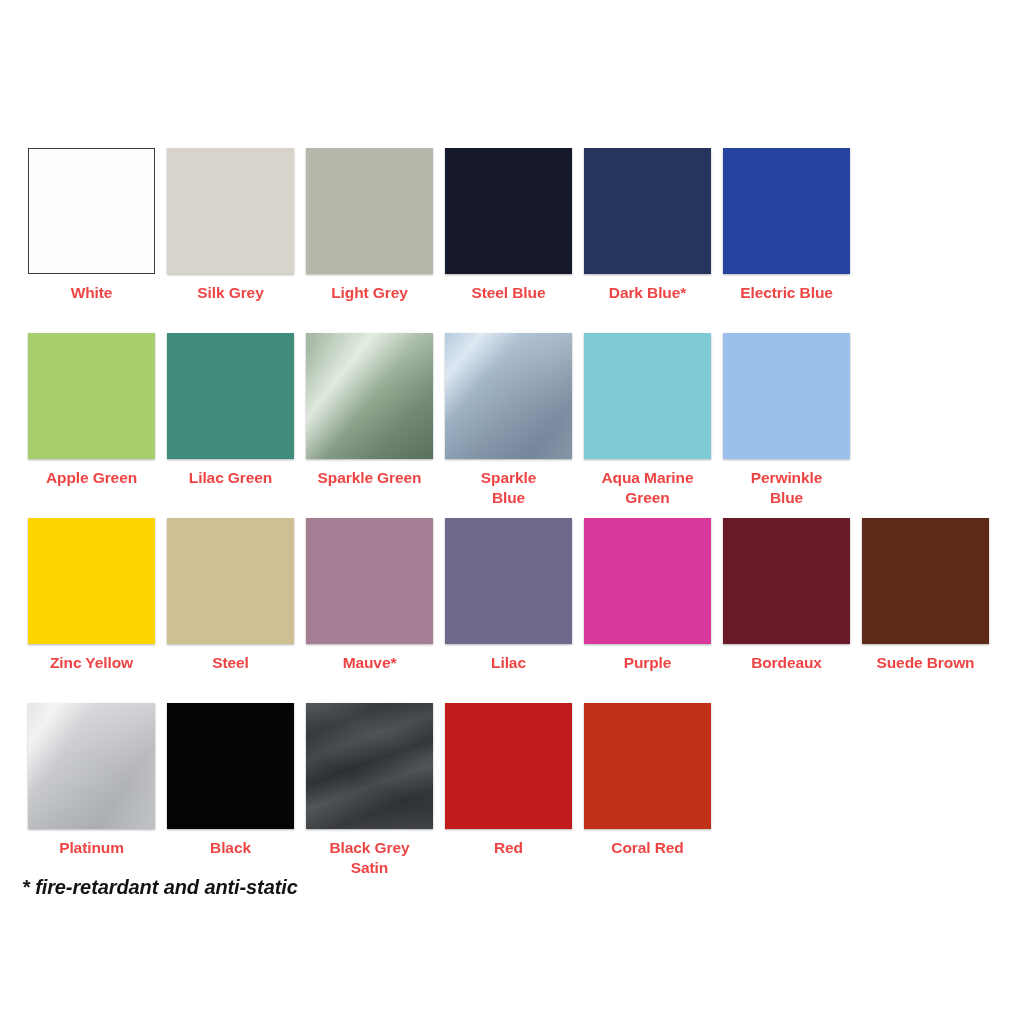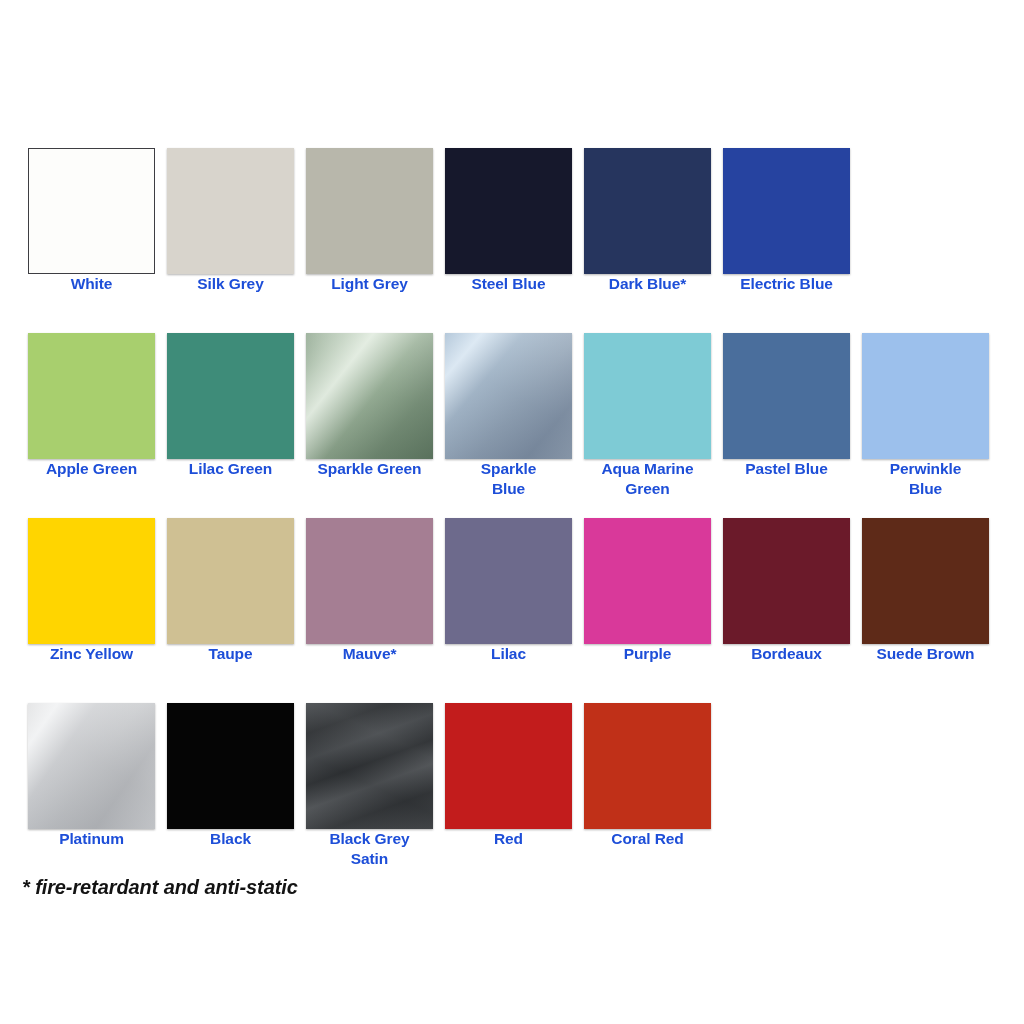--- a/index.html
+++ b/index.html
@@ -52,26 +52,27 @@
     box-sizing: border-box;
     position: relative;
   }
   .swatch-chip.bordered {
     border: 1px solid #3d3d42;
   }
   .swatch-chip.shadowed {
     box-shadow: 0 1px 2px rgba(0,0,0,0.30);
   }
   .swatch-label {
+    margin-top: 9px;
     font-size: 15.5px;
     font-weight: bold;
     line-height: 1.28;
     text-align: center;
     letter-spacing: -0.1px;
-    color: #1d4ed8;
+    color: #ef4444;
     max-width: 132px;
     white-space: pre-line;
   }
   
   .finish-sparkle-green {
     background-color: #8ea58e;
     background-image:
       linear-gradient(128deg,
         rgba(255,255,255,0.00) 0%,
         rgba(214,226,212,0.72) 18%,
@@ -192,38 +193,34 @@
           <div class="swatch-label">Sparkle
 Blue</div>
         </div>
         <div class="swatch-cell">
           <div class="swatch-chip shadowed" title="Aqua Marine
 Green" style="background-color: rgb(126, 203, 213);"></div>
           <div class="swatch-label">Aqua Marine
 Green</div>
         </div>
         <div class="swatch-cell">
-          <div class="swatch-chip shadowed" title="Pastel Blue" style="background-color: rgb(74, 110, 156);"></div>
-          <div class="swatch-label">Pastel Blue</div>
-        </div>
-        <div class="swatch-cell">
           <div class="swatch-chip shadowed" title="Perwinkle
 Blue" style="background-color: rgb(156, 192, 236);"></div>
           <div class="swatch-label">Perwinkle
 Blue</div>
         </div>
       </div>
       <div class="swatch-row">
         <div class="swatch-cell">
           <div class="swatch-chip shadowed" title="Zinc Yellow" style="background-color: rgb(255, 213, 0);"></div>
           <div class="swatch-label">Zinc Yellow</div>
         </div>
         <div class="swatch-cell">
           <div class="swatch-chip shadowed" title="Taupe" style="background-color: rgb(207, 192, 147);"></div>
-          <div class="swatch-label">Taupe</div>
+          <div class="swatch-label">Steel</div>
         </div>
         <div class="swatch-cell">
           <div class="swatch-chip shadowed" title="Mauve*" style="background-color: rgb(165, 126, 147);"></div>
           <div class="swatch-label">Mauve*</div>
         </div>
         <div class="swatch-cell">
           <div class="swatch-chip shadowed" title="Lilac" style="background-color: rgb(109, 106, 140);"></div>
           <div class="swatch-label">Lilac</div>
         </div>
         <div class="swatch-cell">

